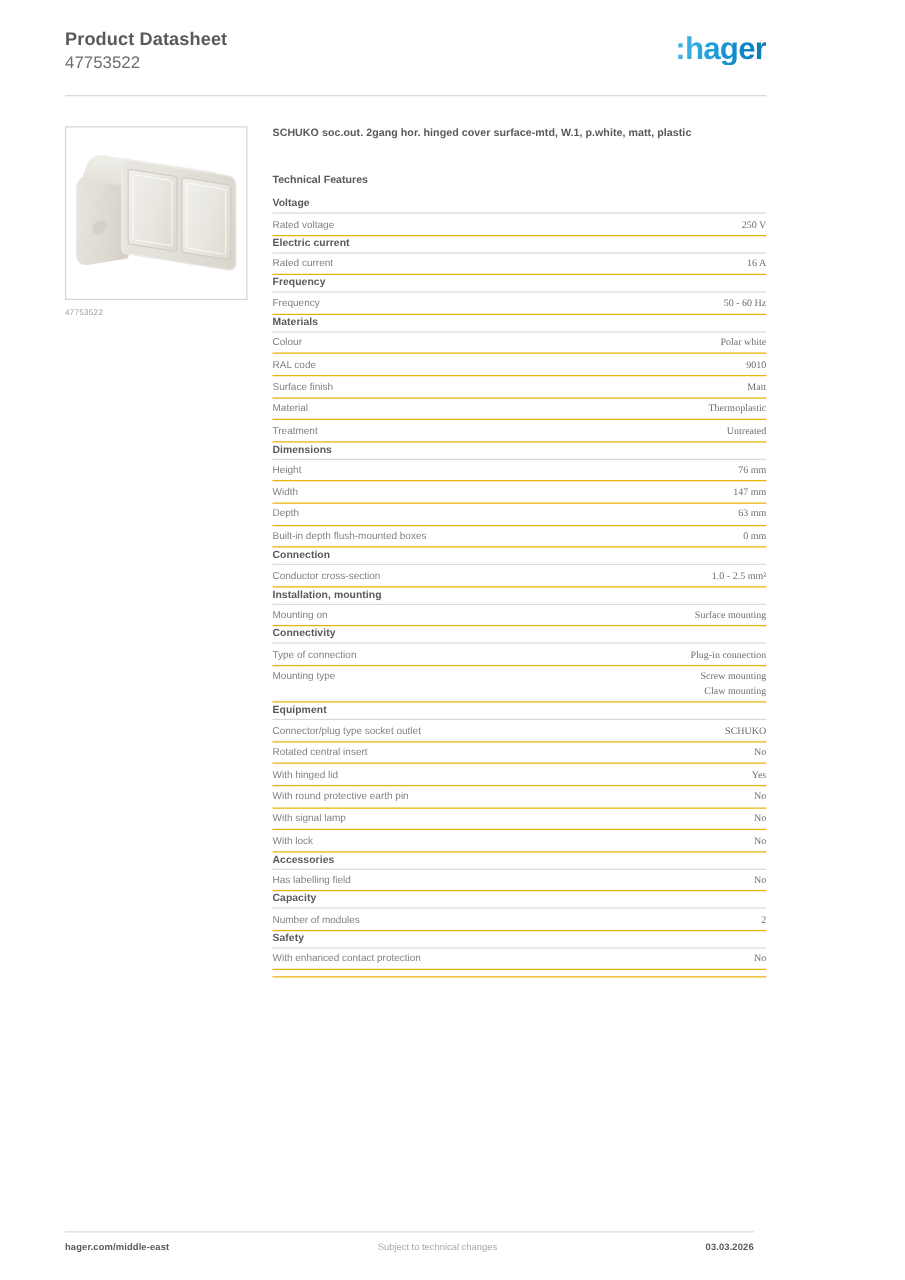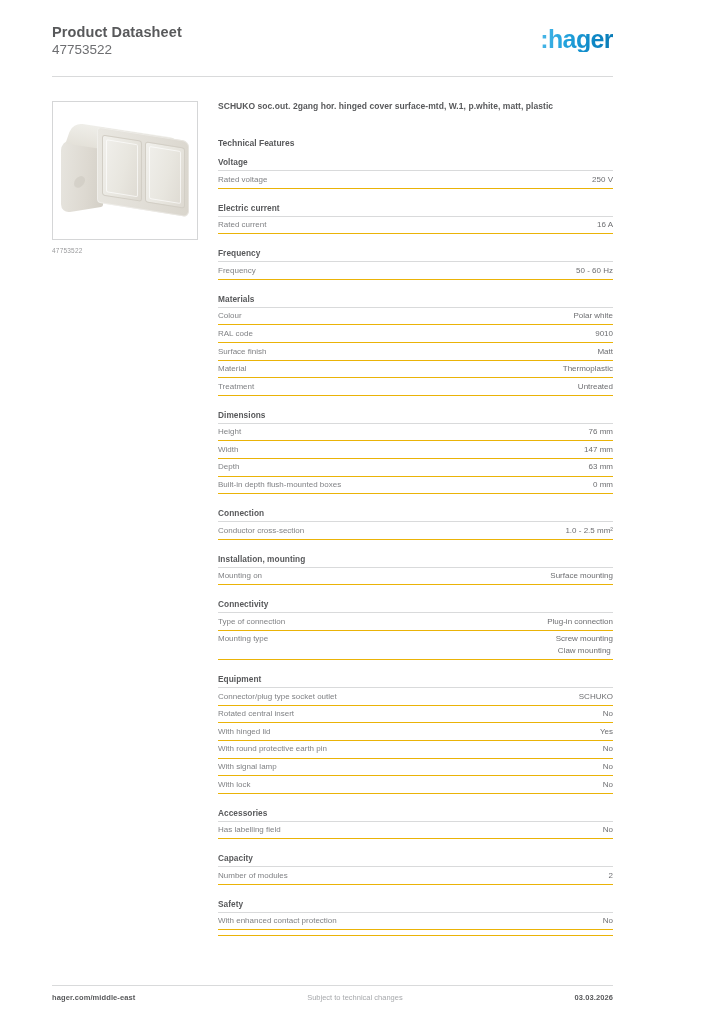--- a/index.html
+++ b/index.html
@@ -151,21 +151,21 @@
     letter-spacing: .05px;
     line-height: 1.3;
   }
   .tech-features {
     font-size: 8.5px;
     font-weight: bold;
     color: #58595b;
     margin-top: 26px;
     margin-bottom: 3px;
   }
-  .section { margin-top: 14px; }
+  .section { }
   .section:first-of-type { margin-top: 9px; }
   .section-title {
     font-size: 8.3px;
     font-weight: bold;
     color: #58595b;
     padding-bottom: 3px;
     border-bottom: 1px solid #d9dadb;
     letter-spacing: .05px;
   }
   .spec-row {
@@ -177,29 +177,30 @@
     font-size: 8px;
     line-height: 1.45;
   }
   .spec-label {
     color: #808285;
     padding-right: 14px;
     white-space: nowrap;
   }
   .spec-value {
     color: #6d6e71;
-    text-align: center;
+    text-align: right;
     white-space: pre-line;
+    font-family: Liberation Serif, serif;
   }
 
   
   .footer {
     position: absolute;
     left: 52px;
-    right: 52px;
+    right: 62px;
     bottom: 22px;
   }
   .footer-rule { border-top: 1px solid #d9dadb; }
   .footer-inner {
     display: flex;
     align-items: center;
     justify-content: space-between;
     padding-top: 7px;
     font-size: 7.5px;
   }

